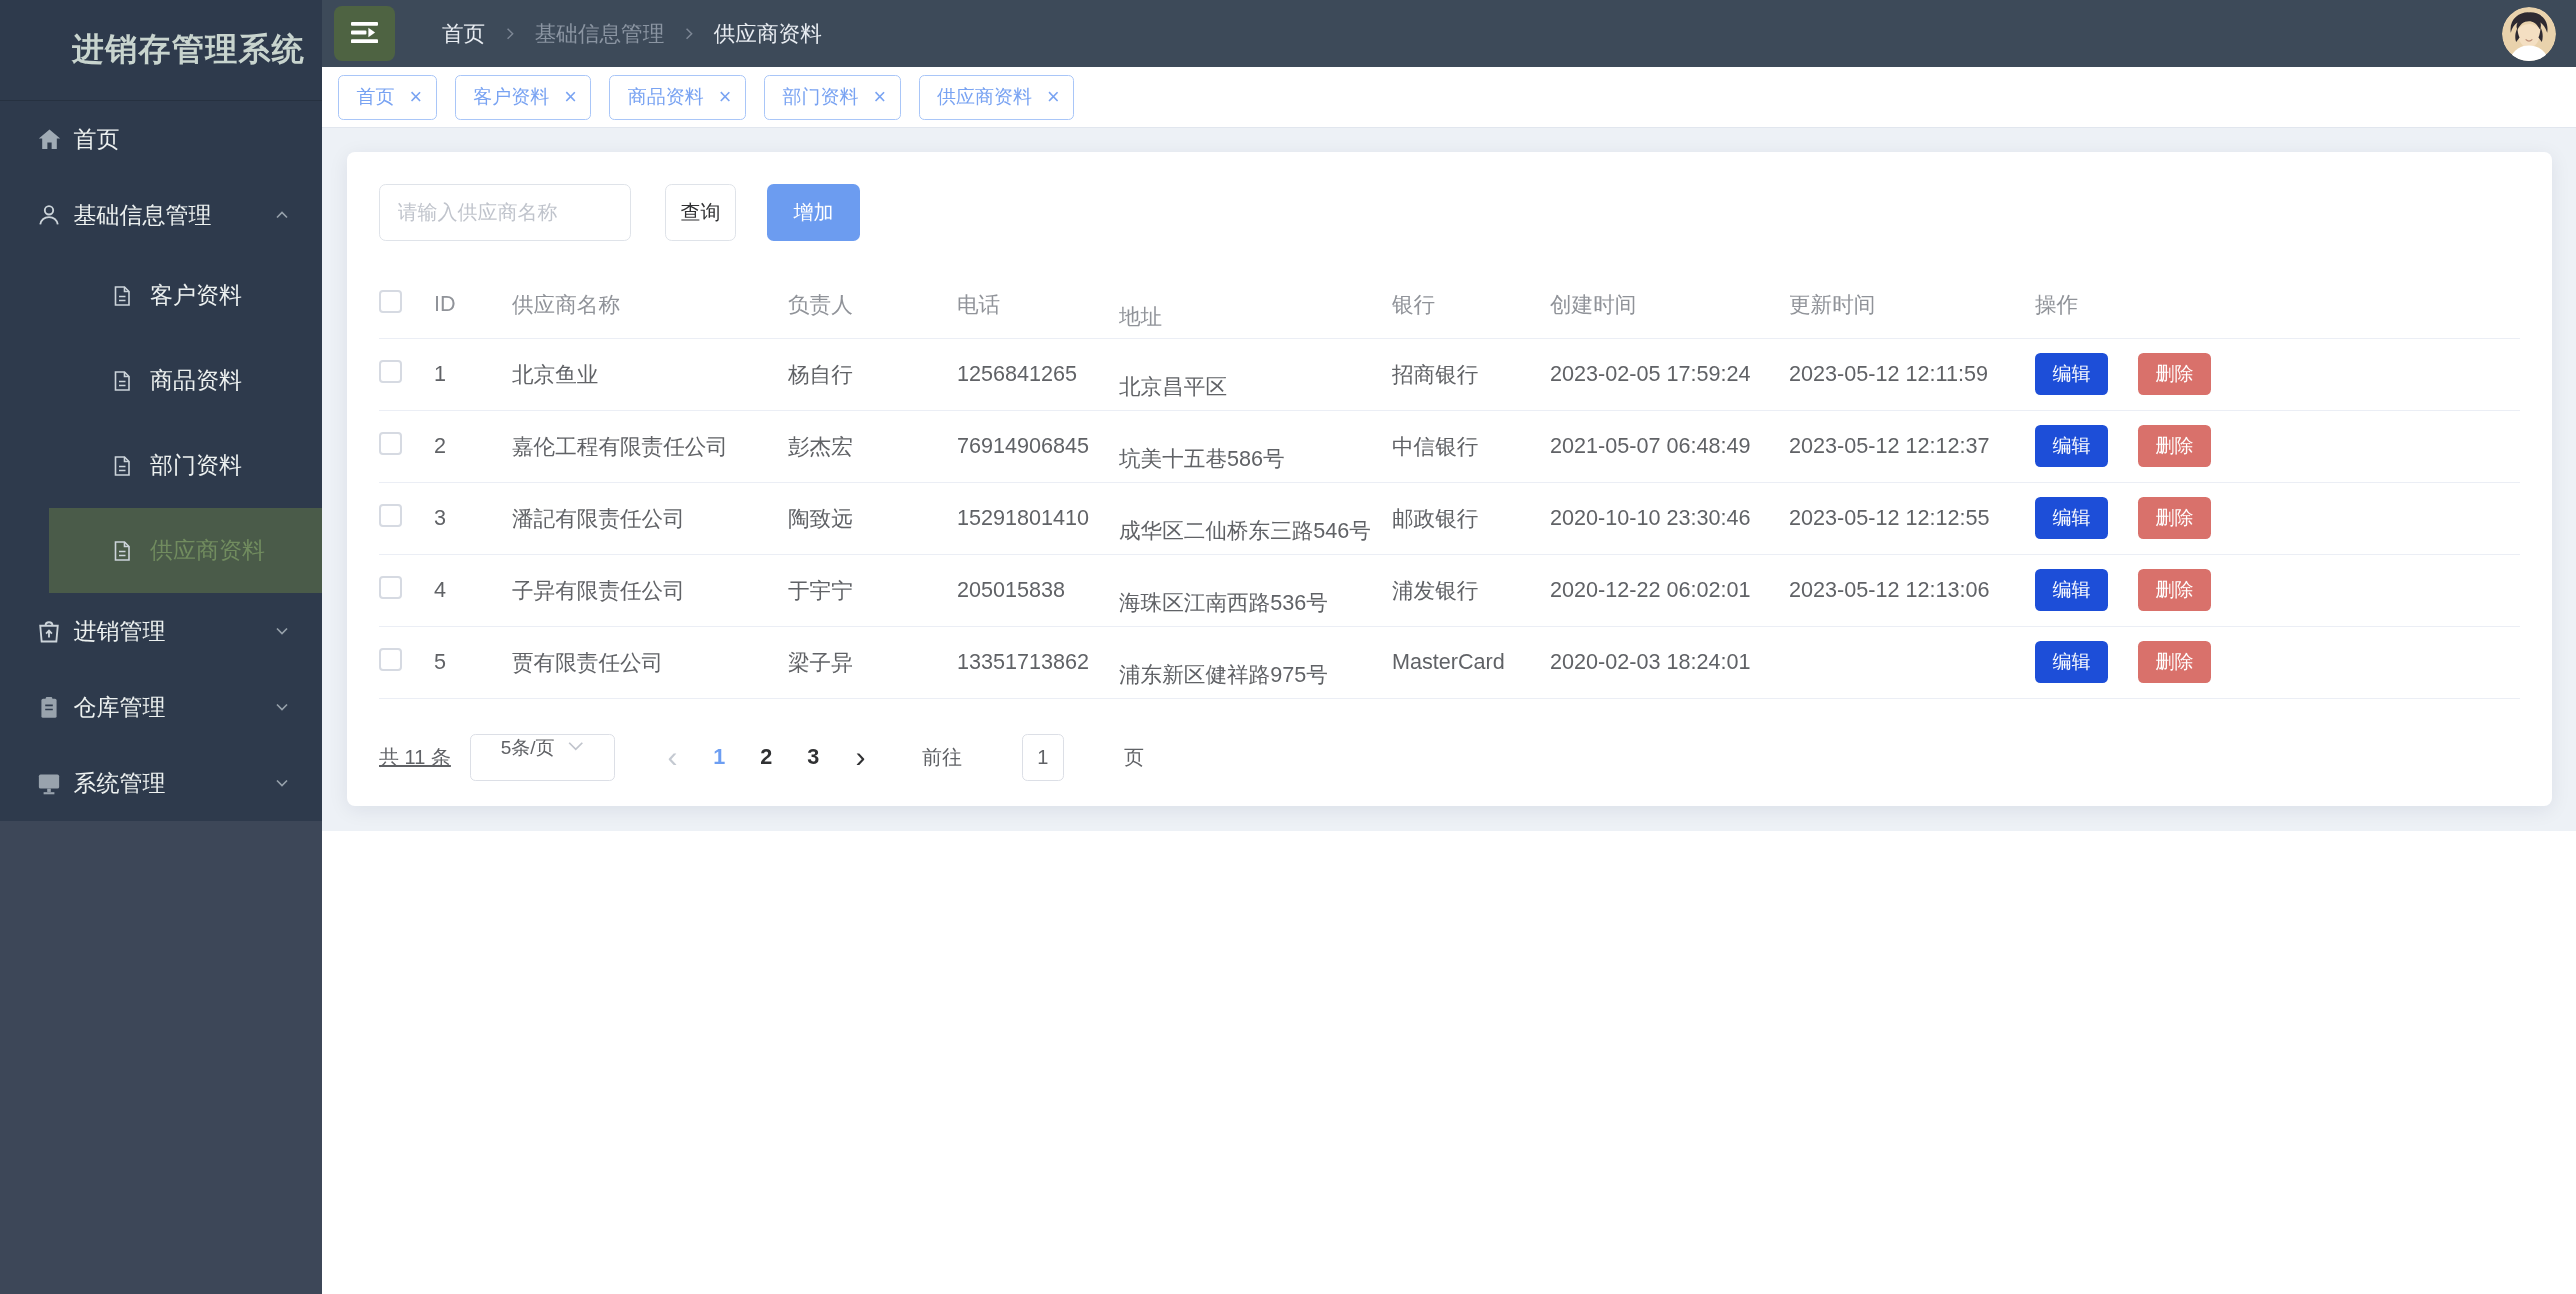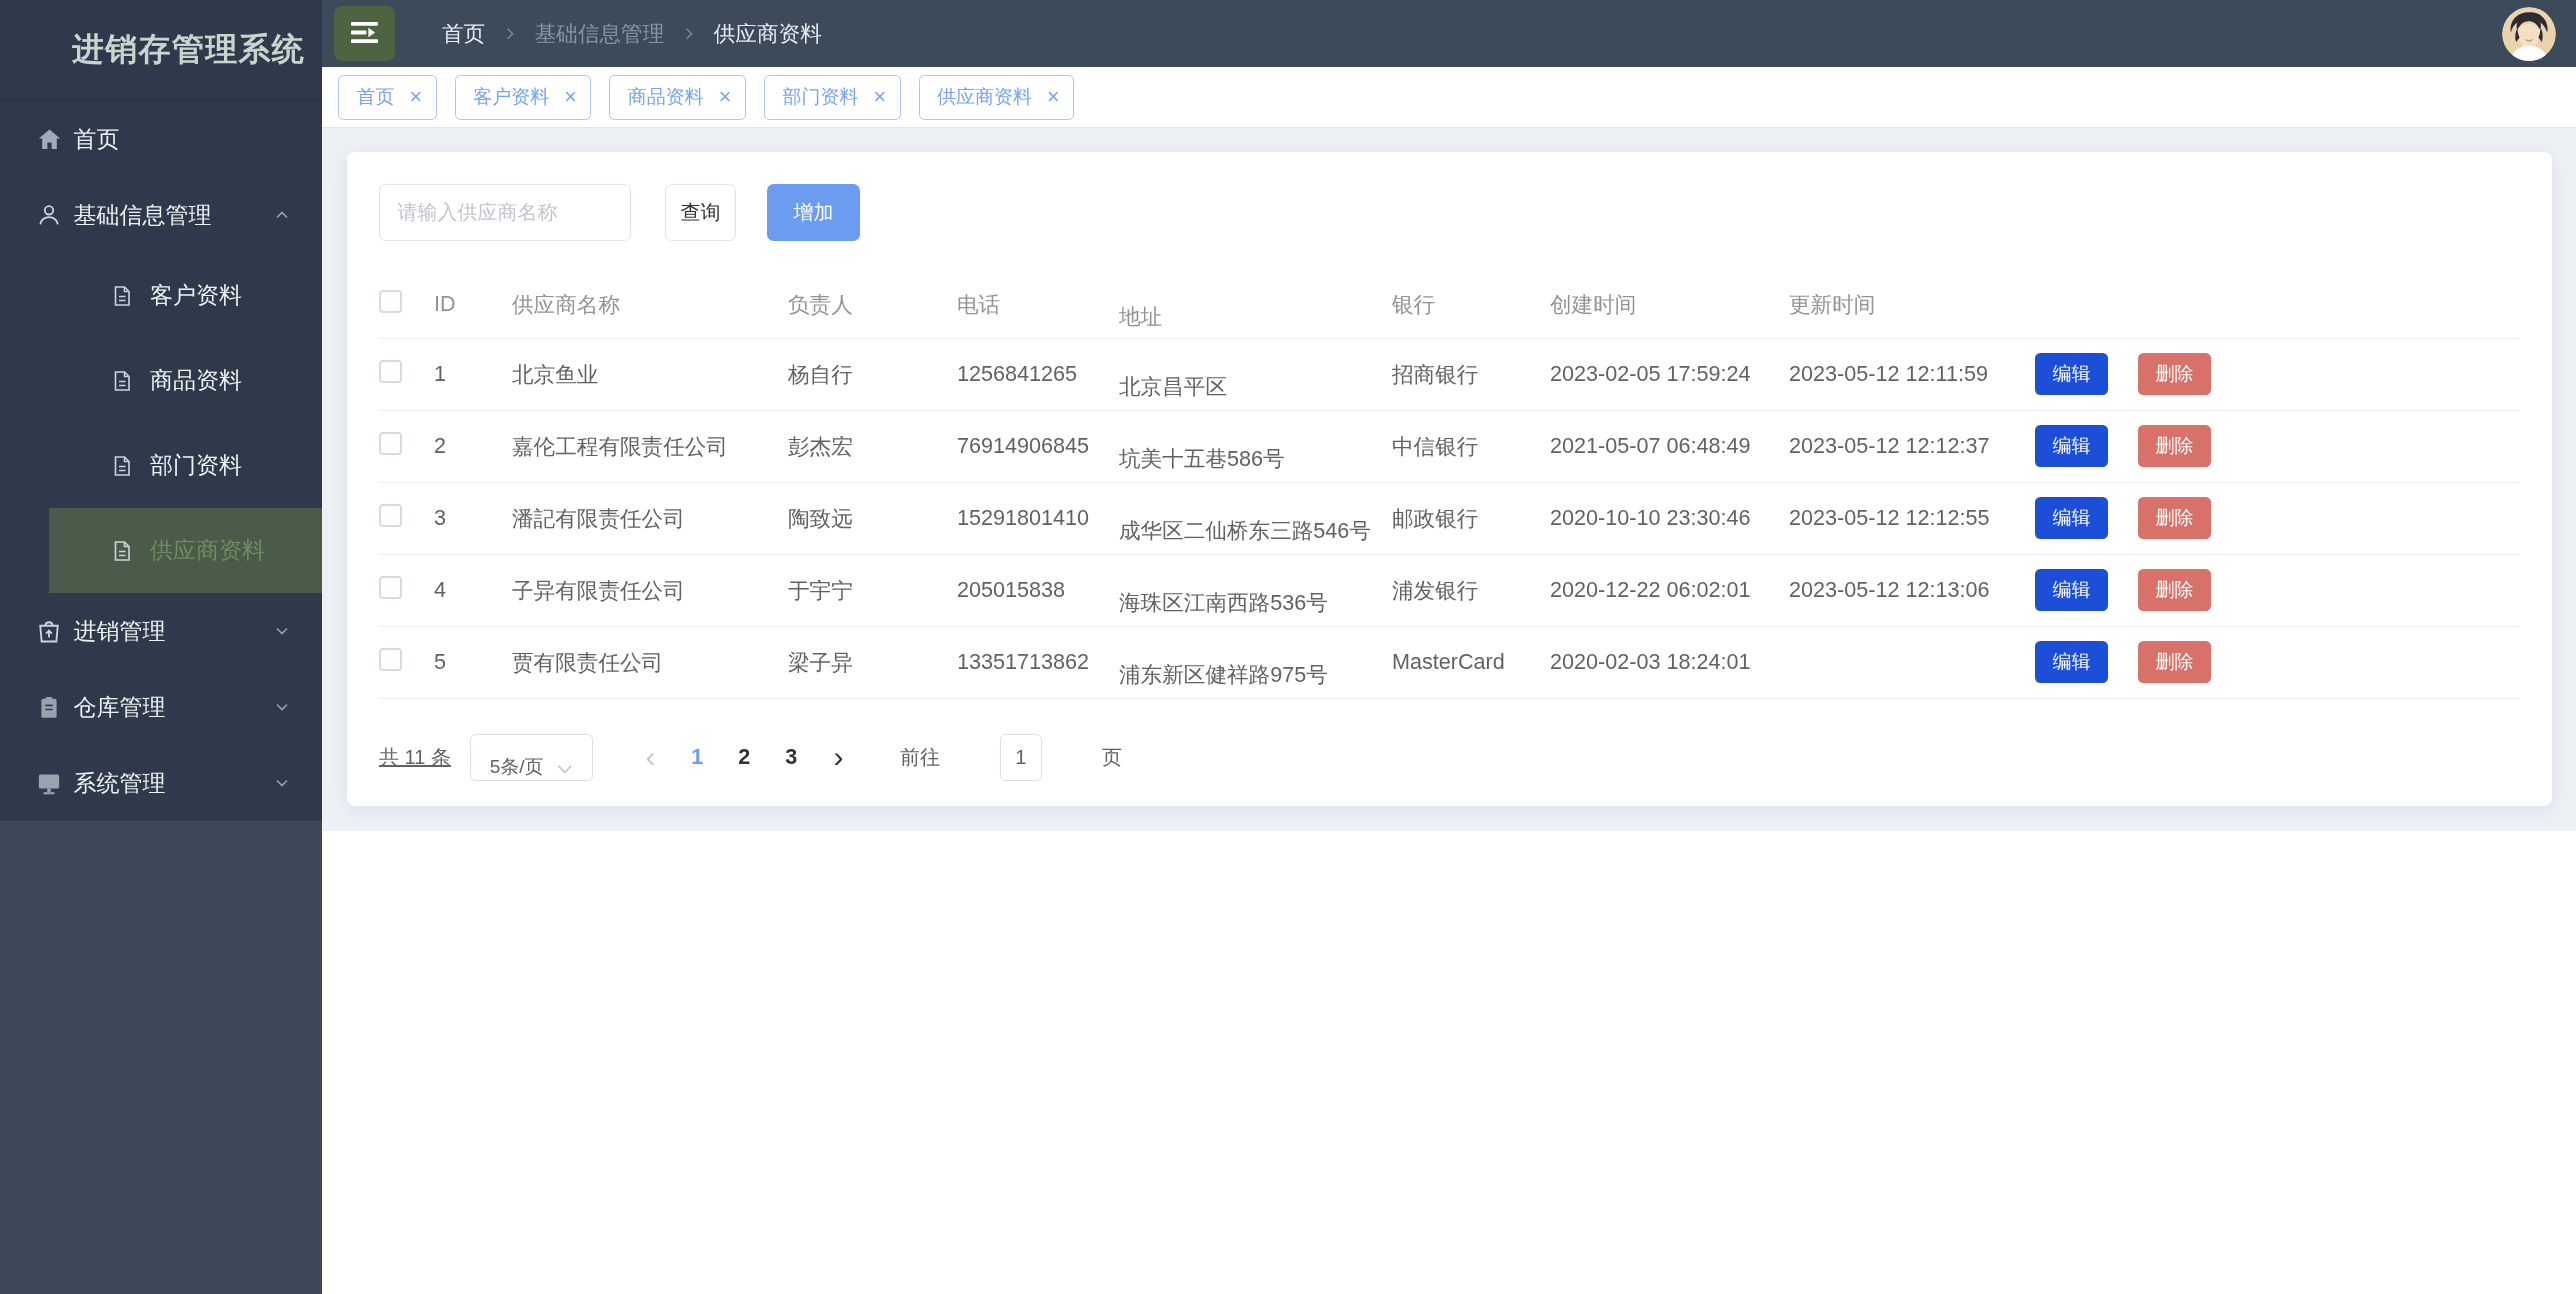--- a/index.html
+++ b/index.html
@@ -73,21 +73,21 @@
   .c-updated{width:246px;}
   .c-ops{flex:1;}
   .checkbox{display:inline-block;width:19px;height:19px;border:2px solid #d6dae2;border-radius:4px;background:#fff;cursor:pointer;}
   .btn-sm{height:42px;padding:0 17.5px;border:none;border-radius:5.4px;font-size:19px;color:#fff;cursor:pointer;font-family:inherit;}
   .btn-edit{background:#1d4ed8;margin-right:24px;}
   .btn-del{background:#d9716b;}
 
   
   .pagination{margin-top:35px;display:flex;align-items:center;font-size:20px;color:#606266;}
   .pg-total{margin-right:19px;text-decoration:underline;}
-  .pg-size{width:123px;height:47px;border:1.3px solid #dcdfe6;border-radius:5.4px;display:flex;align-items:flex-end;
+  .pg-size{width:145px;height:47px;border:1.3px solid #dcdfe6;border-radius:5.4px;display:flex;align-items:flex-start;
            justify-content:center;gap:12px;font-size:19px;color:#606266;background:#fff;cursor:pointer;box-sizing:border-box;}
   .pager{display:flex;align-items:center;margin-left:34px;}
   .pg-arrow{width:47px;text-align:center;font-size:30px;line-height:1;cursor:pointer;background:none;border:none;font-family:inherit;}
   .pg-prev{color:#c4c9d1;}
   .pg-next{color:#303133;}
   .pnum{width:47px;text-align:center;font-size:21.6px;font-weight:bold;color:#303133;cursor:pointer;}
   .pnum.active{color:#6d9ef2;}
   .goto{margin-left:38px;display:flex;align-items:center;gap:48px;}
   .goto-input{width:42px;height:47px;border:1.3px solid #dcdfe6;border-radius:5.4px;text-align:center;
               font-size:20px;color:#606266;margin:0 12px;box-sizing:border-box;outline:none;font-family:inherit;}
@@ -319,20 +319,21 @@
           <div class="thead">
             <div class="cell c-check"><span class="checkbox"></span></div>
             <div class="cell c-id">ID</div>
             <div class="cell c-name">供应商名称</div>
             <div class="cell c-contact">负责人</div>
             <div class="cell c-phone">电话</div>
             <div class="cell c-addr">地址</div>
             <div class="cell c-bank">银行</div>
             <div class="cell c-created">创建时间</div>
             <div class="cell c-updated">更新时间</div>
+            <div class="cell c-ops">操作</div>
           </div>
 
             <div class="trow">
               <div class="cell c-check"><span class="checkbox"></span></div>
               <div class="cell c-id">1</div>
               <div class="cell c-name">北京鱼业</div>
               <div class="cell c-contact">杨自行</div>
               <div class="cell c-phone">1256841265</div>
               <div class="cell c-addr">北京昌平区</div>
               <div class="cell c-bank">招商银行</div>

